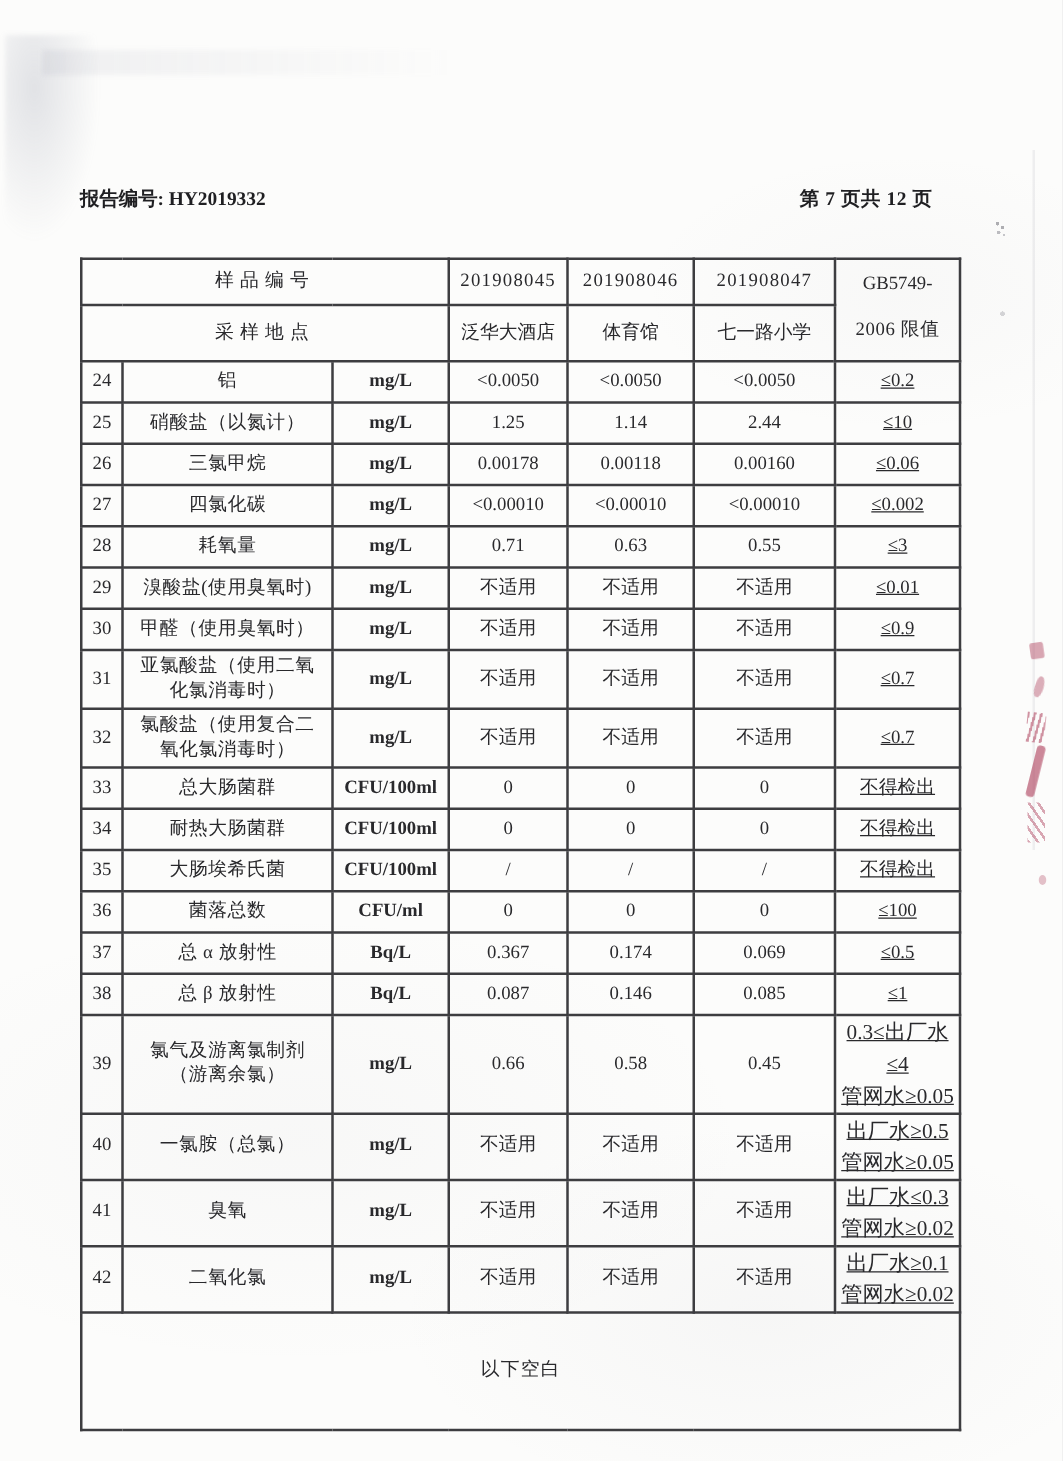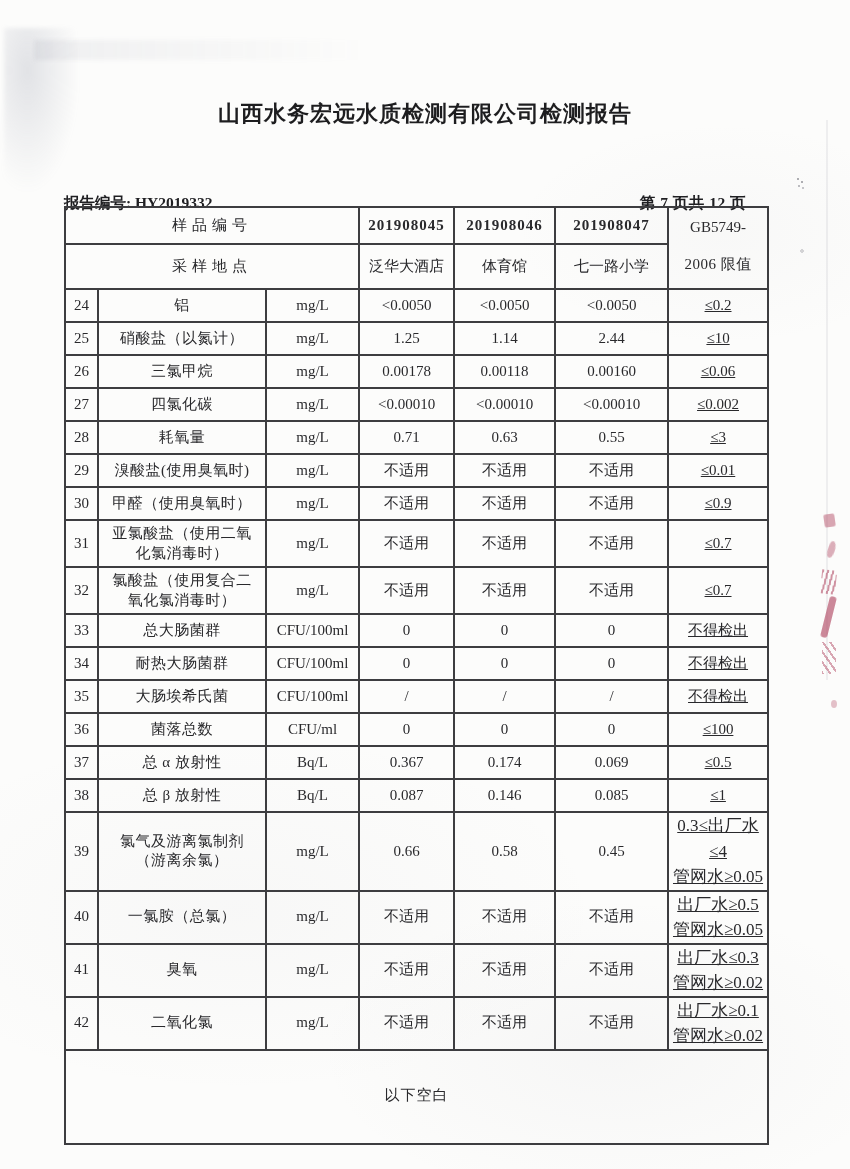--- a/index.html
+++ b/index.html
@@ -59,59 +59,58 @@
     position:absolute;left:0;top:99px;width:100%;
     text-align:center;
     font-family:"Liberation Sans","DejaVu Sans",sans-serif;
     font-weight:bold;font-size:22px;letter-spacing:1px;color:#1d1d1f;
   }
   .meta-row{
     position:absolute;left:64px;top:149px;width:703px;
     display:flex;justify-content:space-between;align-items:baseline;
     font-size:15.5px;font-weight:600;color:#1f1f22;
   }
-  .meta-row .page-label{margin-right:21px;letter-spacing:.5px;margin-top:44px;}
+  .meta-row .page-label{margin-right:21px;letter-spacing:.5px;}
 
   table.report{
     position:absolute;left:64px;top:178px;width:703px;
     border-collapse:collapse;table-layout:fixed;margin-top:28px;
   }
   table.report td{
     border:2px solid #3d3d40;
     text-align:center;vertical-align:middle;
     font-size:15px;line-height:1.3;color:#29292c;
     padding:0 2px;overflow:hidden;
   }
   tr.h1{height:36px;} tr.h2{height:44px;}
   td.hlabel{letter-spacing:5px;font-size:15.5px;}
-  td.hnum{letter-spacing:1px;font-size:15.5px;font-weight:bold;}
+  td.hnum{letter-spacing:1px;font-size:15.5px;}
   td.gb{padding:0;font-size:15.5px;border-radius:23px;}
   td.gb .gb1{height:36px;line-height:38px;}
   td.gb .gb2{height:44px;line-height:40px;letter-spacing:.5px;}
   tbody tr{height:33px;padding-left:30px;}
   tbody tr.tall{height:47px;}
   td.name{text-align:left;padding-left:9px;white-space:pre-line;letter-spacing:.5px;}
-  td.unit{font-size:14.5px;}
+  td.unit{font-size:14.5px;font-weight:bold;}
   td.limit{font-size:15px;text-decoration:underline;}
   td.limit.small{font-size:17px;line-height:1.5;white-space:pre-line;padding:0 1px;}
   tfoot tr{height:94px;font-family:Liberation Mono, monospace;}
   td.blank{text-align:left;vertical-align:top;padding:13px 0 0 13px;font-size:15px;letter-spacing:1px;}
 </style>
 </head>
 <body>
 
 <div class="page" style="--stamp: #b5526b;">
 
   <div class="smudge-tl"></div>
   <div class="smudge-band"></div>
   <div class="edge-streak"></div>
   <div class="pencil-mark"></div>
   <div class="pencil-mark2"></div>
 
-  <div class="title">山西水务宏远水质检测有限公司检测报告</div>
 
   <div class="meta-row">
     <span>报告编号: HY2019332</span>
     <span class="page-label">第 7 页共 12 页</span>
   </div>
 
   <table class="report">
     <colgroup>
       <col style="width:33px">
         <col style="width:168px">

